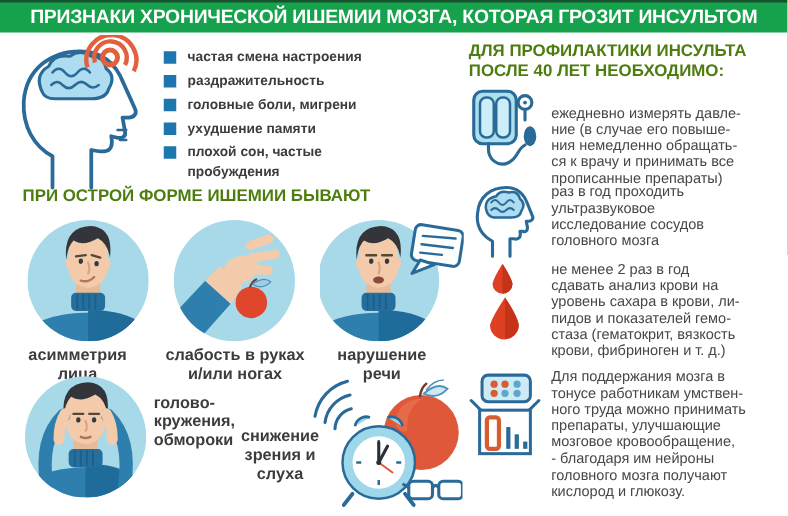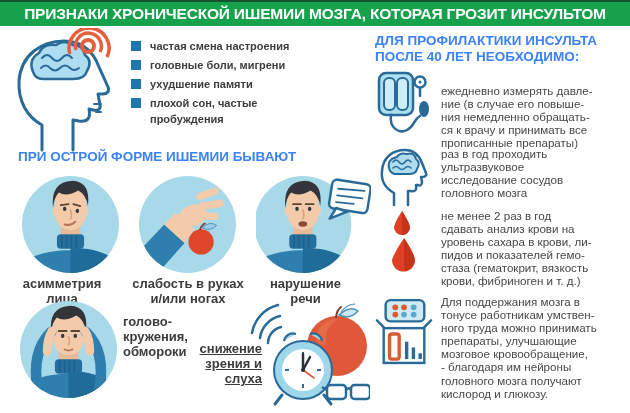--- a/index.html
+++ b/index.html
@@ -4,21 +4,21 @@
 <style>
   * { margin:0; padding:0; box-sizing:border-box; }
   body { background:#888; font-family:"Liberation Sans", sans-serif; }
   .stage { position:relative; width:630px; height:413px; background:#fff; overflow:hidden; }
   .abs { position:absolute; }
   .ml { white-space:pre-line; }
   .title-bar { left:0; top:0; width:630px; height:26px; background:#16a24c;
     display:flex; align-items:center; justify-content:center;
     color:#fff; font-weight:bold; font-size:15.5px; letter-spacing:-0.2px;
     border-top:2px solid #14532d; }
-  .blue-h { color:#3b82f6; font-weight:bold; font-size:13.5px; line-height:15.5px; }
+  .blue-h { color:#4d7c0f; font-weight:bold; font-size:13.5px; line-height:15.5px; }
   .sym-list { left:131px; top:38px; width:232px; }
   .sym-item { display:flex; align-items:flex-start; margin-bottom:3px; }
   .sq { flex:0 0 10px; width:10px; height:10px; background:#1d77ae; margin:3px 9px 0 0; }
   .sym-item span { font-size:11px; font-weight:bold; color:#3c3c3c; line-height:16px; }
   .circ-lbl { font-size:13px; font-weight:bold; color:#3c3c3c; line-height:15px; text-align:center; }
   .prev-txt { font-size:11.6px; color:#474747; line-height:13.1px; width:186px; }
 </style>
 </head>
 <body>
 
@@ -38,20 +38,24 @@
       <path d="M68 22 A13 13 0 1 1 92 24" stroke-width="3.5"></path>
       <path d="M62 26 A20 20 0 1 1 99 29" stroke-width="3.5"></path>
     </g>
     <path d="M86 76 h7 M88 84 h5" stroke="#2a6a99" stroke-width="2" fill="none" stroke-linecap="round"></path>
   </svg>
 
   <div class="abs sym-list">
     <div class="sym-item">
       <div class="sq"></div>
       <span class="ml">частая смена настроения</span>
+      </div>
+    <div class="sym-item">
+      <div class="sq"></div>
+      <span class="ml">раздражительность</span>
       </div>
     <div class="sym-item">
       <div class="sq"></div>
       <span class="ml">головные боли, мигрени</span>
       </div>
     <div class="sym-item">
       <div class="sq"></div>
       <span class="ml">ухудшение памяти</span>
       </div>
     <div class="sym-item">
@@ -172,21 +176,21 @@
       <path d="M82 92 C86 64 82 46 68 32" stroke="#2e7fae" stroke-width="11" fill="none" stroke-linecap="round"></path>
       <path d="M28 52 C28 42 30 36 33 31" stroke="#f3cbaa" stroke-width="9" fill="none" stroke-linecap="round"></path>
       <path d="M72 52 C72 42 70 36 67 31" stroke="#f3cbaa" stroke-width="9" fill="none" stroke-linecap="round"></path>
     </g>
   </svg>
 
   <div class="abs circ-lbl ml" style="left:123px; top:314px; width:80px; text-align:left;">голово-
 кружения,
 обмороки</div>
 
-  <div class="abs circ-lbl ml" style="left:186px; top:341px; width:76px; text-align:right;text-decoration:underline;">снижение
+  <div class="abs circ-lbl ml" style="left:186px; top:341px; width:76px; ">снижение
 зрения и
 слуха</div>
 
   <svg class="abs" style="left:240px; top:299px;" width="130" height="112" viewBox="0 0 130 112">
     <circle cx="97" cy="47" r="30" fill="#e0583a"></circle>
     <path d="M76 38 q4 -18 22 -18 q-14 8 -12 26 q-8 2 -10 -8z" fill="#e66a48"></path>
     <path d="M96 18 q1 -7 5 -10" stroke="#7a3c28" stroke-width="2" fill="none" stroke-linecap="round"></path>
     <path d="M99 16 q11 -10 19 -4 q-8 9 -19 4z" fill="#cfe8f4" stroke="#4a93bd" stroke-width="1.5"></path>
     <path d="M101 13 q6 -8 14 -8" stroke="#4a93bd" stroke-width="1.2" fill="none"></path>
     <g stroke="#2a6a99" stroke-width="2.5" fill="none" stroke-linecap="round">

